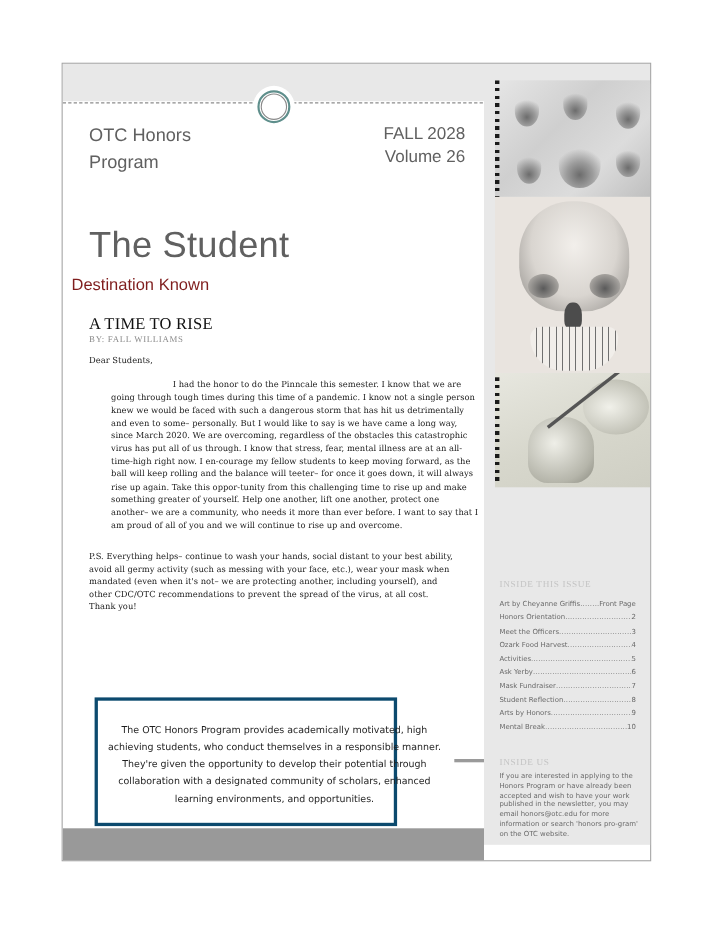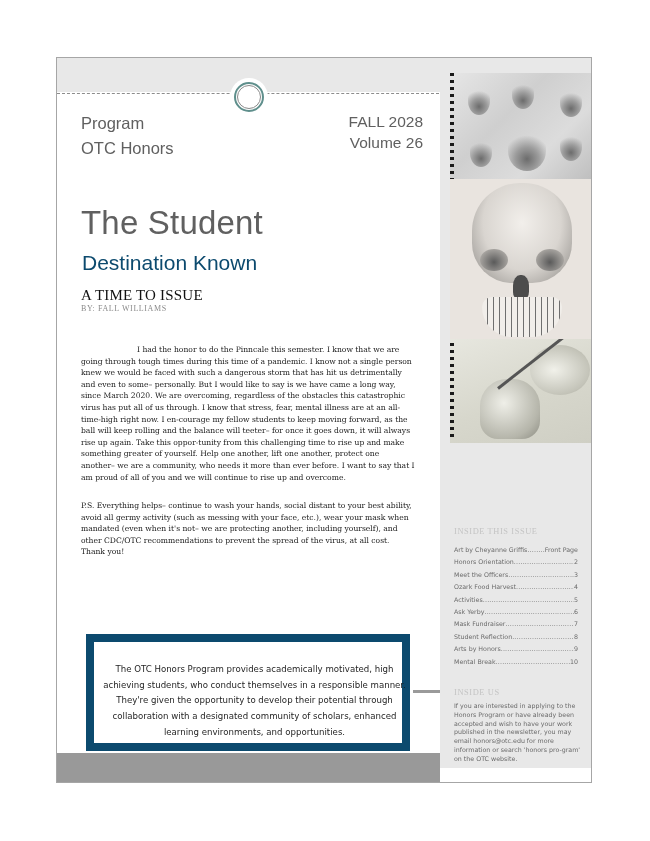--- a/index.html
+++ b/index.html
@@ -10,31 +10,31 @@
   .top-band { position:absolute; left:0; top:0; width:100%; height:34px; background:#e8e8e8; }
   .dash-line { position:absolute; left:0; top:35px; width:382px; border-top:1px dashed #8c8c8c; }
   .ring-halo { position:absolute; left:173px; top:20px; width:38px; height:38px; border-radius:50%; background:#ffffff; }
   .ring { position:absolute; left:177px; top:24px; width:30px; height:30px; border-radius:50%; box-sizing:border-box; border:2px solid #5f8f8c; }
   .ring-inner { position:absolute; left:180px; top:27px; width:24px; height:24px; border-radius:50%; box-sizing:border-box; border:1.5px solid #8a8a8a; }
 
   .masthead-left { position:absolute; left:24px; top:53px; font-family:"Liberation Sans", sans-serif; font-size:16.5px; line-height:25px; color:#606060; }
   .masthead-right { position:absolute; left:248px; top:53px; width:118px; text-align:right; font-family:"Liberation Sans", sans-serif; font-size:15.5px; line-height:21px; color:#606060; }
 
   .title { position:absolute; left:24px; top:146px; font-family:"Liberation Sans", sans-serif; font-size:33px; color:#606060; letter-spacing:0.2px; }
-  .subtitle { position:absolute; left:25px; top:193px; font-family:"Liberation Sans", sans-serif; font-size:21px; color:#0c4a6e; }
+  .subtitle { position:absolute; left:8px; top:193px; font-family:"Liberation Sans", sans-serif; font-size:15px; color:#7f1d1d; }
 
   .article-title { position:absolute; left:24px; top:229px; font-family:"Liberation Serif", serif; font-size:15px; color:#111111; letter-spacing:0.2px; }
   .byline { position:absolute; left:24px; top:246px; font-family:"Liberation Serif", serif; font-size:8px; color:#8a8a8a; letter-spacing:0.6px; }
 
   .body-text { position:absolute; left:24px; width:334px; font-family:"DejaVu Serif", serif; font-size:7.6px; line-height:11.6px; color:#1a1a1a; }
   .salutation { top:264px; }
-  .para1 { top:286px; text-indent:56px; }
+  .para1 { top:286px; text-indent:56px;margin-left:20px; }
   .para2 { top:442px; }
 
-  .mission-box { position:absolute; left:29px; top:576px; width:324px; height:117px; border:8px solid #0c4a6e; box-sizing:border-box; background:#fff; }
+  .mission-box { position:absolute; left:29px; top:576px; width:275px; height:117px; border:3px solid #0c4a6e; box-sizing:border-box; background:#fff; }
   .mission-text { position:absolute; left:8px; top:20px; width:305px; text-align:center; font-family:"DejaVu Sans", sans-serif; font-size:8.6px; line-height:15.7px; color:#1f1f1f; }
   .connector { position:absolute; left:356px; top:632px; width:27px; height:3px; background:#9a9a9a; }
 
   .footer-bar { position:absolute; left:0; top:695px; width:383px; height:31px; background:#999999; }
 
   .sidebar { position:absolute; left:383px; top:18px; width:153px; height:692px; background:#e8e8e8; }
   .art { position:absolute; left:10px; width:141px; overflow:hidden; }
   .art-noses { top:-3px; height:106px; background:linear-gradient(135deg,#e6e6e6 0%,#cfcfcf 40%,#dcdcdc 70%,#bfbfbf 100%); }
   .art-skull { top:103px; height:160px; background:#e9e4df; }
   .art-hands { top:263px; height:104px; background:linear-gradient(160deg,#e7e7df 0%,#d7d7cc 55%,#cfcfc4 100%); }
@@ -67,34 +67,35 @@
 <body>
 
 <div class="page">
   <div class="top-band"></div>
   <div class="dash-line"></div>
   <div class="ring-halo"></div>
   <div class="ring"></div>
   <div class="ring-inner"></div>
 
   <div class="masthead-left">
+    <div>OTC Honors</div>
     <div>Program</div>
-    <div>OTC Honors</div>
   </div>
   <div class="masthead-right">
     <div>FALL 2028</div>
     <div>Volume 26</div>
   </div>
 
   <div class="title">The Student</div>
   <div class="subtitle">Destination Known</div>
 
-  <div class="article-title">A TIME TO ISSUE</div>
+  <div class="article-title">A TIME TO RISE</div>
   <div class="byline">BY: FALL WILLIAMS</div>
 
+  <div class="body-text salutation">Dear Students,</div>
   <div class="body-text para1">I had the honor to do the Pinncale this semester. I know that we are going through tough times during this time of a pandemic. I know not a single person knew we would be faced with such a dangerous storm that has hit us detrimentally and even to some– personally. But I would like to say is we have came a long way, since March 2020. We are overcoming, regardless of the obstacles this catastrophic virus has put all of us through. I know that stress, fear, mental illness are at an all-time-high right now.  I en-courage my fellow students to keep moving forward, as the ball will keep rolling and the balance will teeter– for once it goes down, it will always rise up again. Take this oppor-tunity from this challenging  time to rise up and make something greater of yourself. Help one another, lift one another, protect one another– we are a community, who needs it more than ever before. I want to say that I am proud of all of you and we will continue to rise up and overcome.</div>
   <div class="body-text para2">P.S. Everything helps– continue to wash your hands, social distant to your best ability, avoid all germy activity (such as messing with your face, etc.), wear your mask when mandated (even when it's not– we are protecting another, including yourself), and other CDC/OTC recommendations to prevent the spread of the virus, at all cost. Thank you!</div>
 
   <div class="mission-box">
     <div class="mission-text">The OTC Honors Program provides academically motivated, high achieving students, who conduct themselves in a responsible manner. They're given the opportunity to develop their potential through collaboration with a designated community of scholars, enhanced learning environments, and opportunities.</div>
   </div>
   <div class="connector"></div>
 
   <div class="footer-bar"></div>
 

